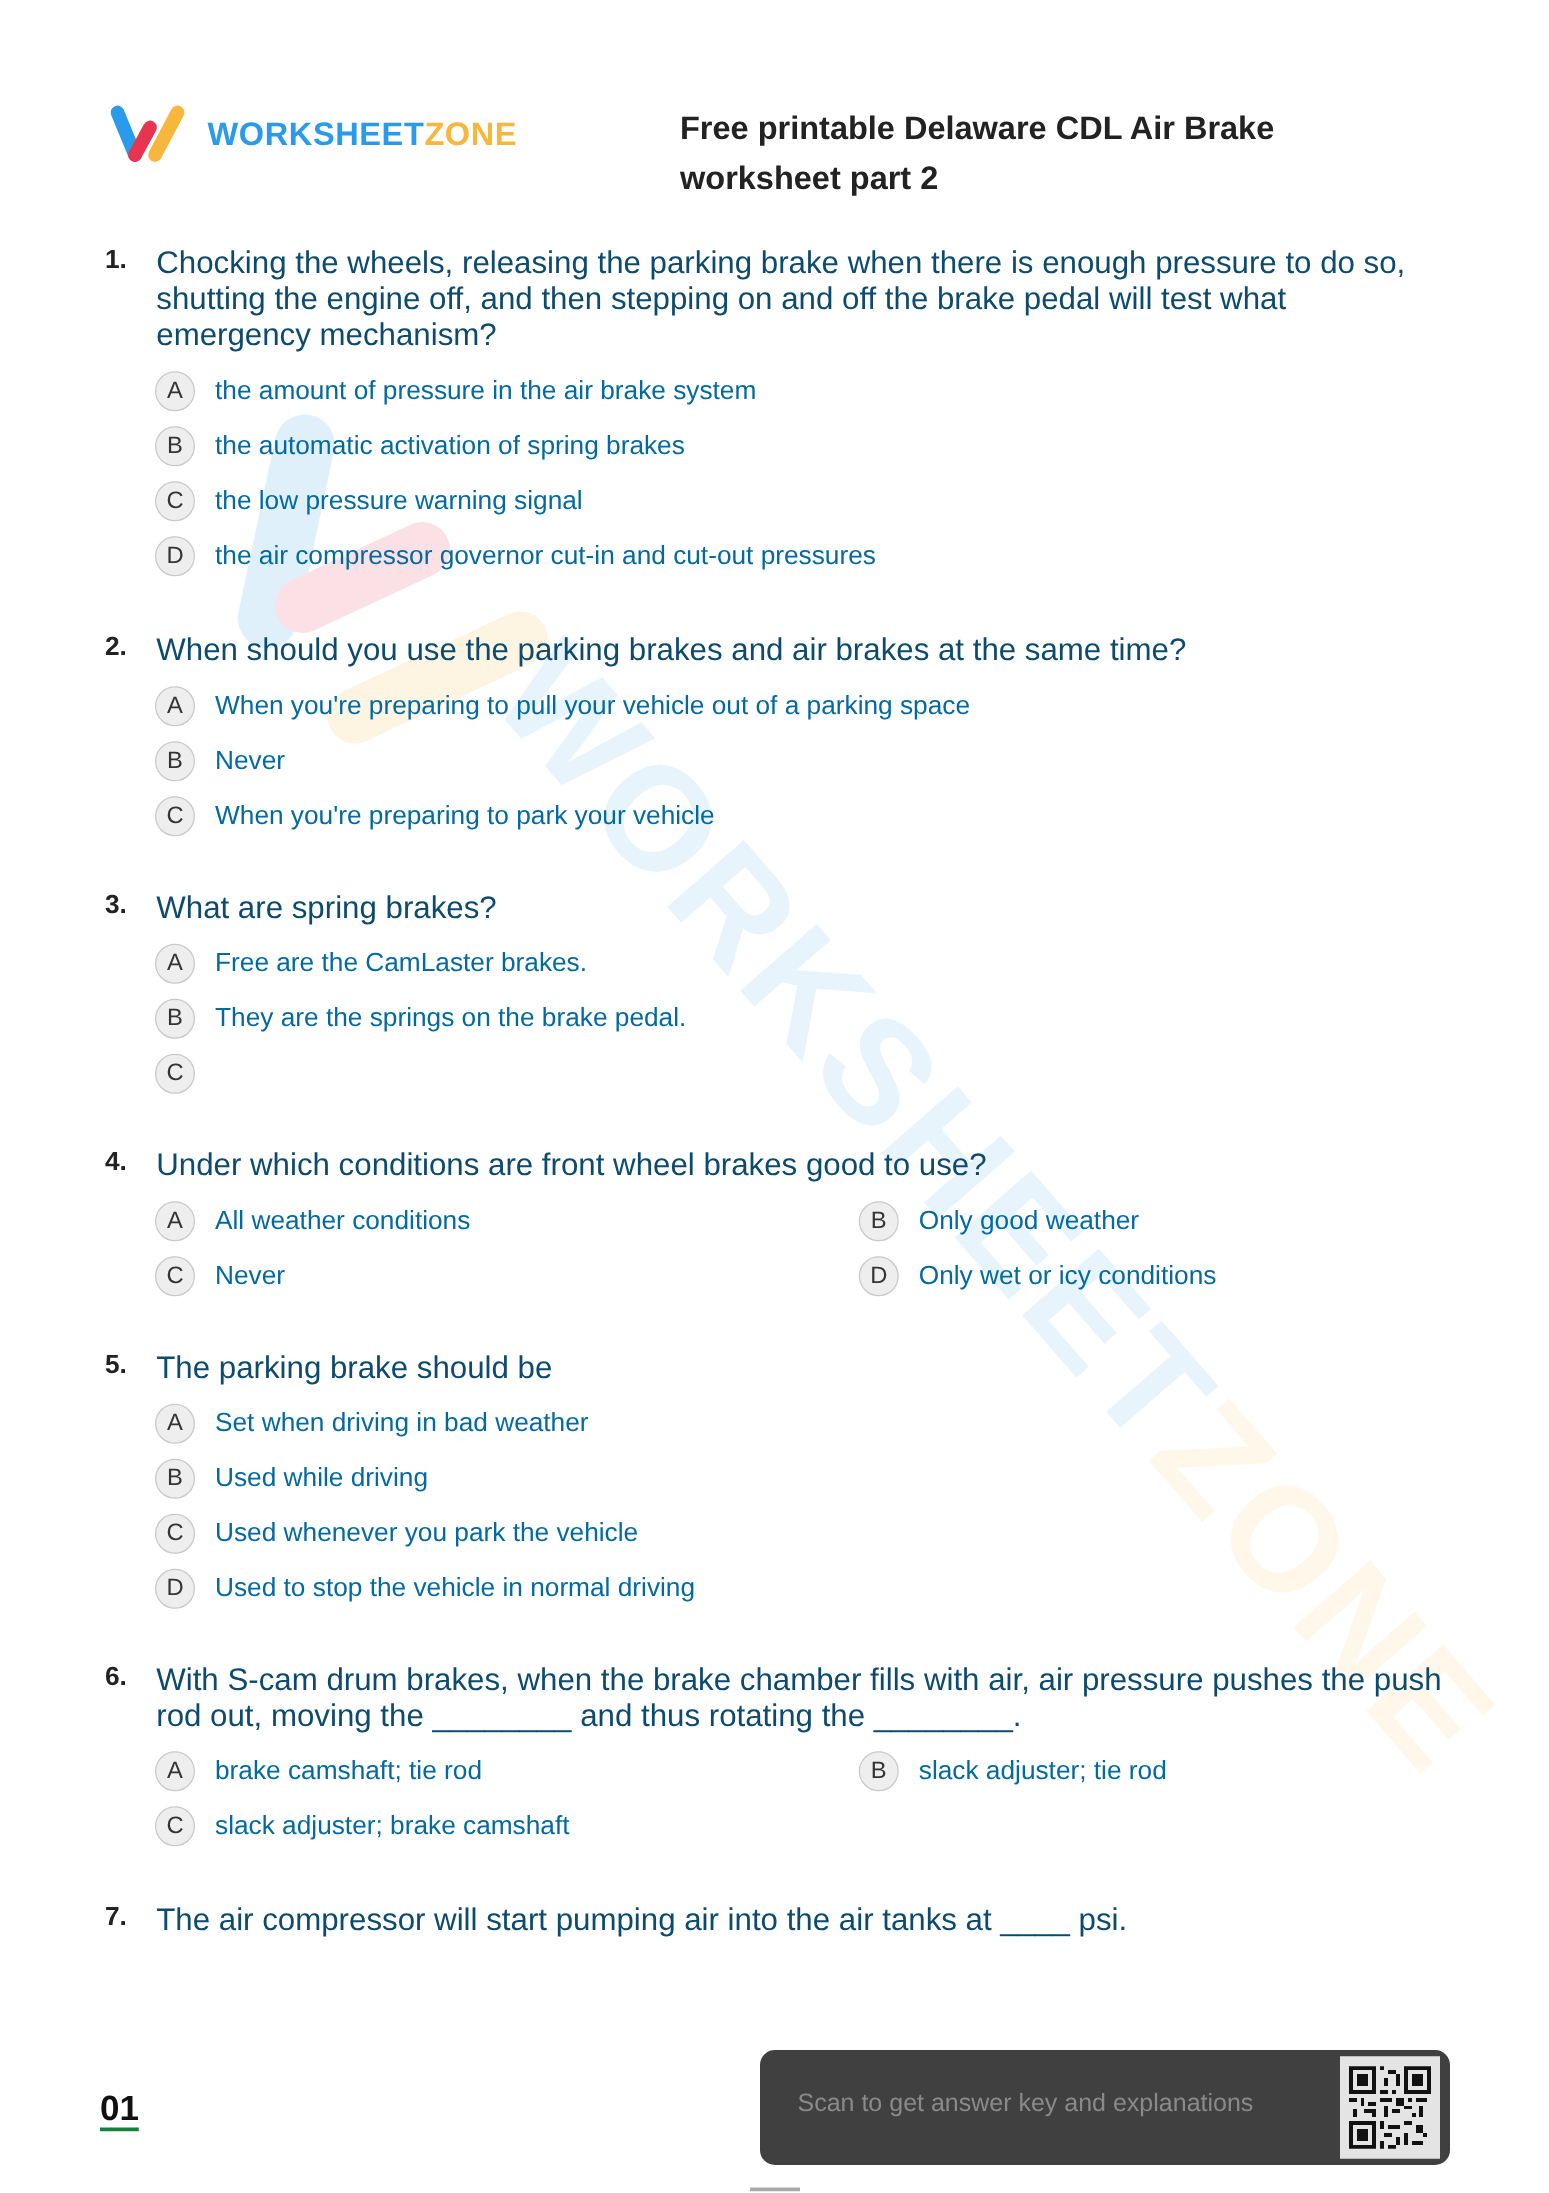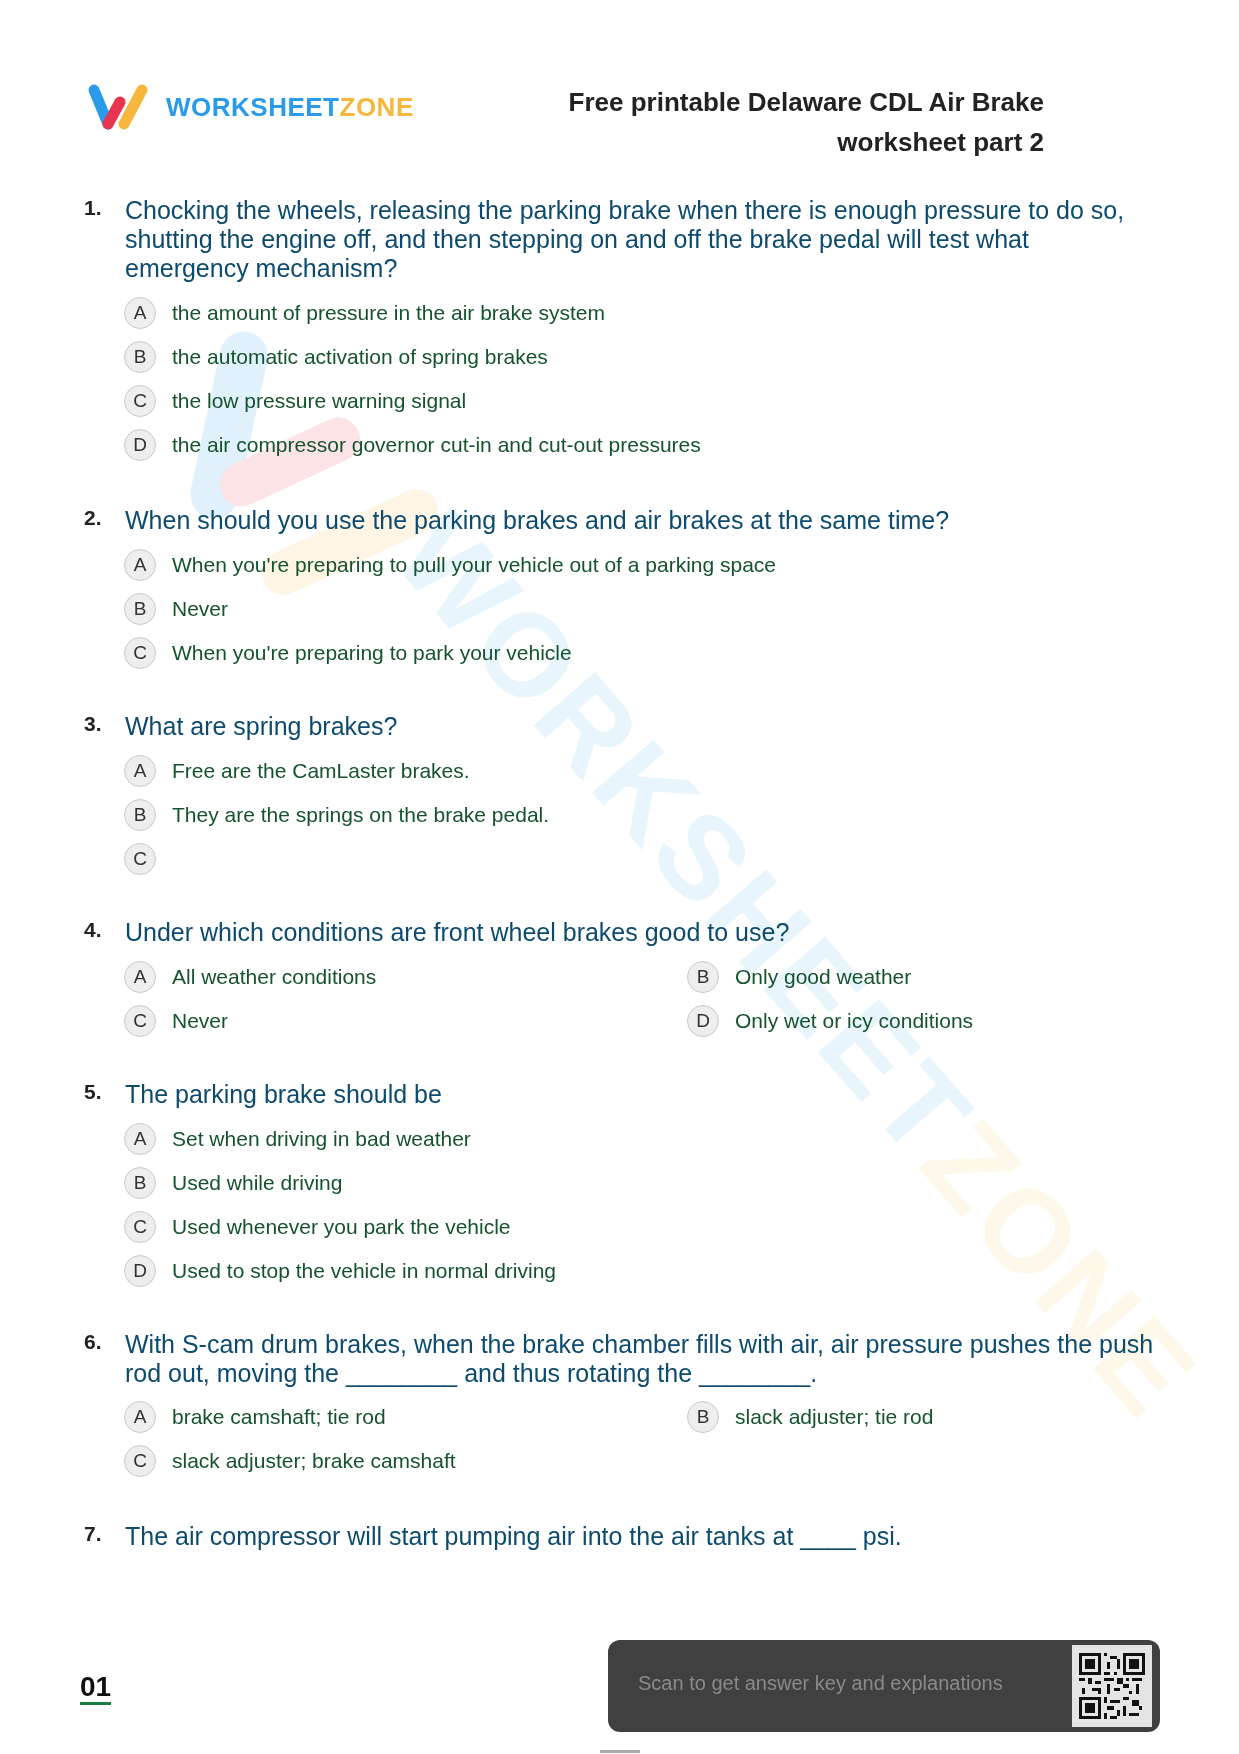--- a/index.html
+++ b/index.html
@@ -7,29 +7,29 @@
     body { position: relative; font-family: "Liberation Sans", "DejaVu Sans", sans-serif; color: #222222; }
 
     .watermark { position: absolute; left: 0; top: 0; width: 1239px; height: 1754px; pointer-events: none; z-index: 0; }
 
     .header { position: absolute; left: 84px; top: 82px; width: 1080px; height: 90px; z-index: 2; }
     .logo { position: absolute; left: 0; top: 0; display: flex; align-items: center; height: 50px; }
     .logo-mark { width: 70px; height: 50px; }
     .logo-text { font-size: 26px; font-weight: bold; letter-spacing: 0.5px; margin-left: 12px; }
     .logo-text .work { color: #2a9bea; }
     .logo-text .zone { color: #f6b73c; }
-    .title { position: absolute; left: 460px; top: 0; width: 500px; text-align: right; font-size: 26px; font-weight: bold; line-height: 40px; color: #222222; }
+    .title { position: absolute; left: 460px; top: 0; width: 500px; text-align: left; font-size: 26px; font-weight: bold; line-height: 40px; color: #222222; }
 
     .questions { position: absolute; left: 84px; top: 196px; width: 1080px; z-index: 2; }
     .q { position: absolute; left: 0; width: 1080px; }
     .q-num { position: absolute; left: 0; top: 0; font-size: 21px; font-weight: bold; color: #222; }
     .q-text { position: absolute; left: 41px; top: 0; width: 1030px; font-size: 25px; line-height: 29px; color: #0c4a6e; }
     .opt { position: absolute; display: flex; align-items: center; height: 34px; }
     .opt-letter { width: 32px; height: 32px; border-radius: 50%; background: #eeeeee; border: 1px solid #c9c9c9; display: flex; align-items: center; justify-content: center; font-size: 19px; color: #333; }
-    .opt-text { margin-left: 16px; font-size: 21px; color: #14532d; white-space: nowrap; }
+    .opt-text { margin-left: 16px; font-size: 21px; color: #0369a1; white-space: nowrap; }
 
     .page-num { position: absolute; left: 80px; top: 1672px; font-size: 28px; font-weight: bold; color: #111; border-bottom: 3px solid #15803d; line-height: 30px; z-index: 2; }
 
     .scan-box { position: absolute; left: 608px; top: 1640px; width: 552px; height: 92px; background: #404040; border-radius: 12px; z-index: 2; }
     .scan-text { position: absolute; left: 30px; top: 32px; font-size: 20px; color: #8a8a8a; }
     .qr { position: absolute; right: 8px; top: 5px; width: 80px; height: 82px; background: #e4e4e4; display: flex; align-items: center; justify-content: center; }
     .bottom-line { position: absolute; left: 600px; top: 1750px; width: 40px; height: 3px; background: #aaaaaa; z-index: 2; }
   </style>
 </head>
 <body>

